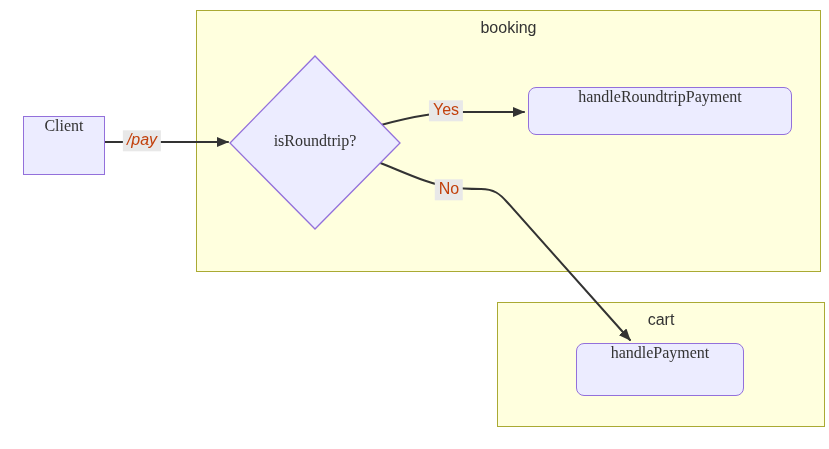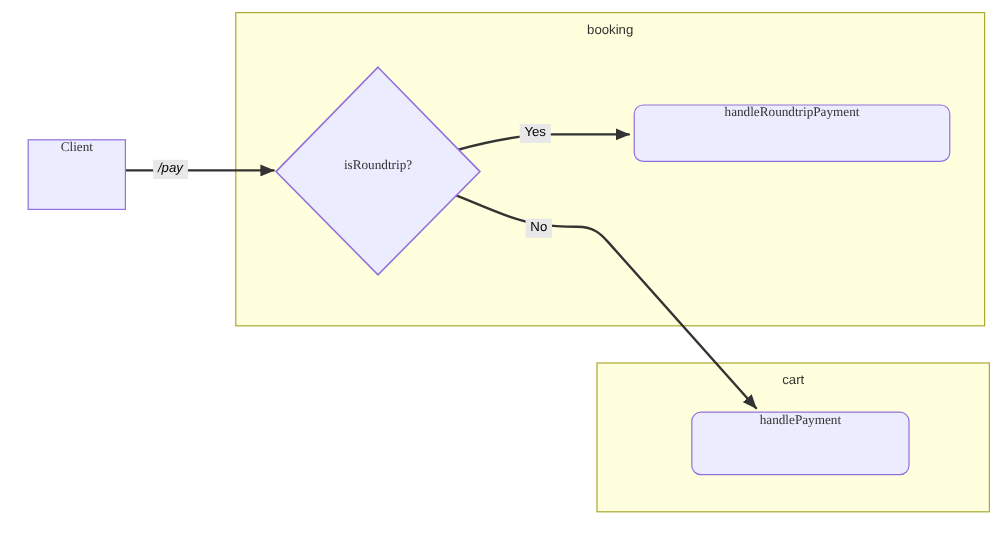--- a/index.html
+++ b/index.html
@@ -6,21 +6,21 @@
     margin: 0;
     padding: 0;
     background: #ffffff;
   }
   #diagram {
     position: relative;
     width: 829px;
     height: 449px;
     background: #ffffff;
     font-family: "Liberation Sans", sans-serif;
-    font-size: 11px;
+    font-size: 16px;
     color: #333333;
     overflow: hidden;
   }
   .cluster {
     position: absolute;
     background: #ffffde;
     border: 1px solid #aaaa33;
     box-sizing: border-box;
   }
   .cluster-title {
@@ -56,42 +56,42 @@
     box-sizing: border-box;
     display: flex;
     align-items: flex-start;
     justify-content: center;
     white-space: nowrap;
     font-family: Liberation Serif, serif;
   }
   .node.rounded { border-radius: 8px; }
   #node-client { left: 23px;   top: 116px; width: 82px;  height: 59px; }
   #node-handleRoundtripPayment { left: 528px; top: 87px;  width: 264px; height: 48px; }
-  #node-handlePayment          { left: 576px; top: 343px; width: 182px; height: 53px; }
+  #node-handlePayment          { left: 576px; top: 343px; width: 168px; height: 53px; }
 
   #node-isRoundtrip {
     position: absolute;
     left: 229px; top: 55px;
     width: 172px; height: 175px;
   }
   #diamond-label {
     position: absolute;
     left: 229px; top: 132px;
     width: 172px;
     text-align: center;
     white-space: nowrap;
     font-family: Liberation Serif, serif;
   }
 
   .edge-label {
     position: absolute;
     transform: translate(-50%, -50%);
     background: #e8e8e8;
     padding: 1px 4px 2px 4px;
-    color: #000000;
+    color: #c2410c;
     white-space: nowrap;
     line-height: 1.15;
   }
   #edge-label-pay { left: 142px; top: 141px; font-style: italic; }
   #edge-label-yes { left: 446px; top: 111px; }
   #edge-label-no  { left: 449px; top: 190px; }
 </style>
 </head>
 <body>
 

